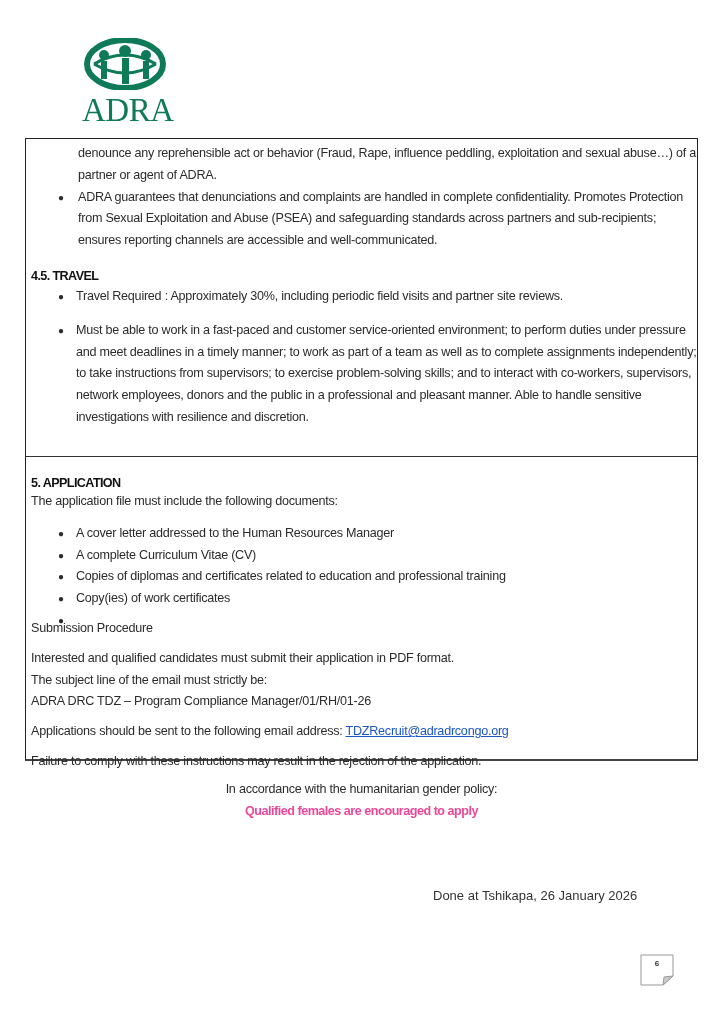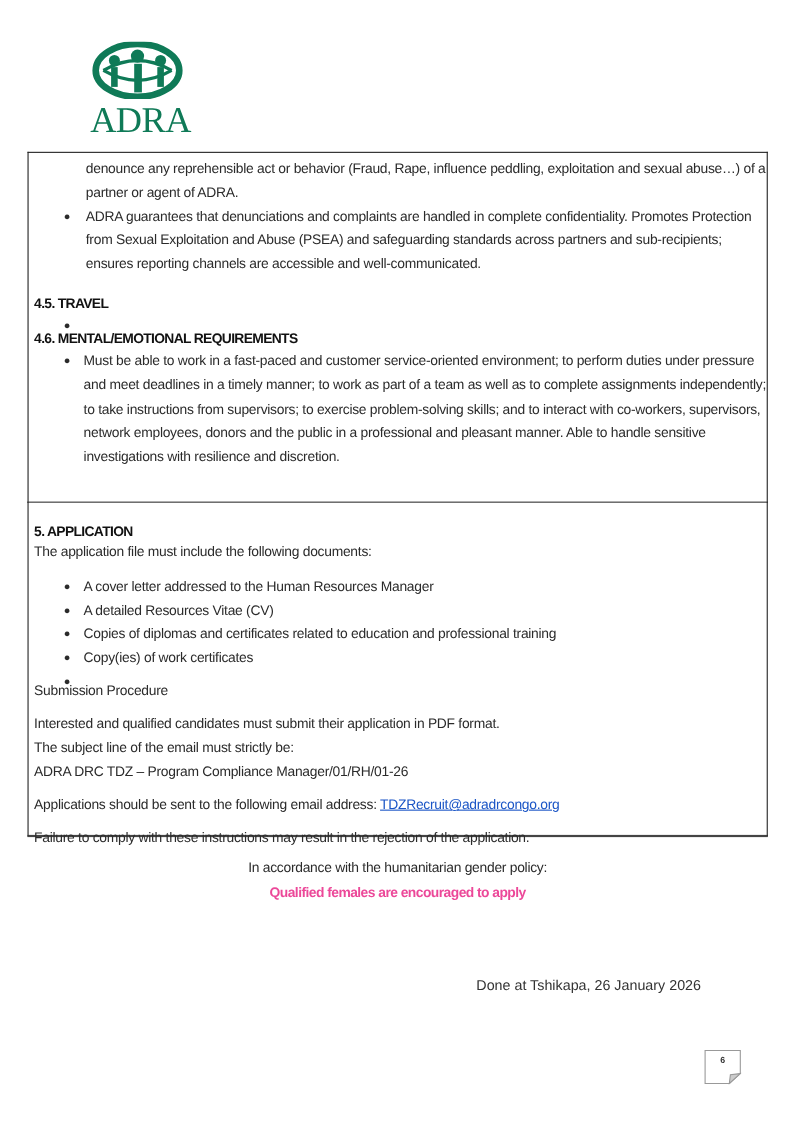--- a/index.html
+++ b/index.html
@@ -45,38 +45,37 @@
 
 <div class="box box1">
   <div class="txt" style="padding-top:4px;">
     <div class="cont">denounce any reprehensible act or behavior (Fraud, Rape, influence peddling, exploitation and sexual abuse…) of a partner or agent of ADRA.</div>
     <ul class="b1">
       <li><span class="bullet">●</span><span>ADRA guarantees that denunciations and complaints are handled in complete confidentiality. Promotes Protection from Sexual Exploitation and Abuse (PSEA) and safeguarding standards across partners and sub-recipients; ensures reporting channels are accessible and well-communicated.</span></li>
     </ul>
     <div style="height:14px;"></div>
     <h3 class="p">4.5. TRAVEL</h3>
     <ul>
-      <li><span class="bullet">●</span></li>
+      <li><span class="bullet">●</span><span>Travel Required : Approximately 30%, including periodic field visits and partner site reviews.</span></li>
     </ul>
     <div style="height:12px;"></div>
-    <h3 class="p">4.6. MENTAL/EMOTIONAL REQUIREMENTS</h3>
     <ul>
       <li><span class="bullet">●</span><span>Must be able to work in a fast-paced and customer service-oriented environment; to perform duties under pressure and meet deadlines in a timely manner; to work as part of a team as well as to complete assignments independently; to take instructions from supervisors; to exercise problem-solving skills; and to interact with co-workers, supervisors, network employees, donors and the public in a professional and pleasant manner. Able to handle sensitive investigations with resilience and discretion.</span></li>
     </ul>
   </div>
 </div>
 
 <div class="box box2">
   <div class="txt" style="padding-top:16px;">
     <h3 class="p">5.  APPLICATION</h3>
     <div class="p" style="margin-top:-2px;">The application file must include the following documents:</div>
     <div style="height:10px;"></div>
     <ul>
       <li><span class="bullet">●</span><span>A cover letter addressed to the Human Resources Manager</span></li>
-      <li><span class="bullet">●</span><span>A detailed Resources Vitae (CV)</span></li>
+      <li><span class="bullet">●</span><span>A complete Curriculum Vitae (CV)</span></li>
       <li><span class="bullet">●</span><span>Copies of diplomas and certificates related to education and professional training</span></li>
       <li><span class="bullet">●</span><span>Copy(ies) of work certificates</span></li>
       <li><span class="bullet">●</span></li>
     </ul>
     <div style="height:8px;"></div>
     <div class="p">Submission Procedure</div>
     <div style="height:8px;"></div>
     <div class="p">Interested and qualified candidates must submit their application in PDF format.</div>
     <div class="p">The subject line of the email must strictly be:</div>
     <div class="p">ADRA DRC TDZ – Program Compliance Manager/01/RH/01-26</div>

